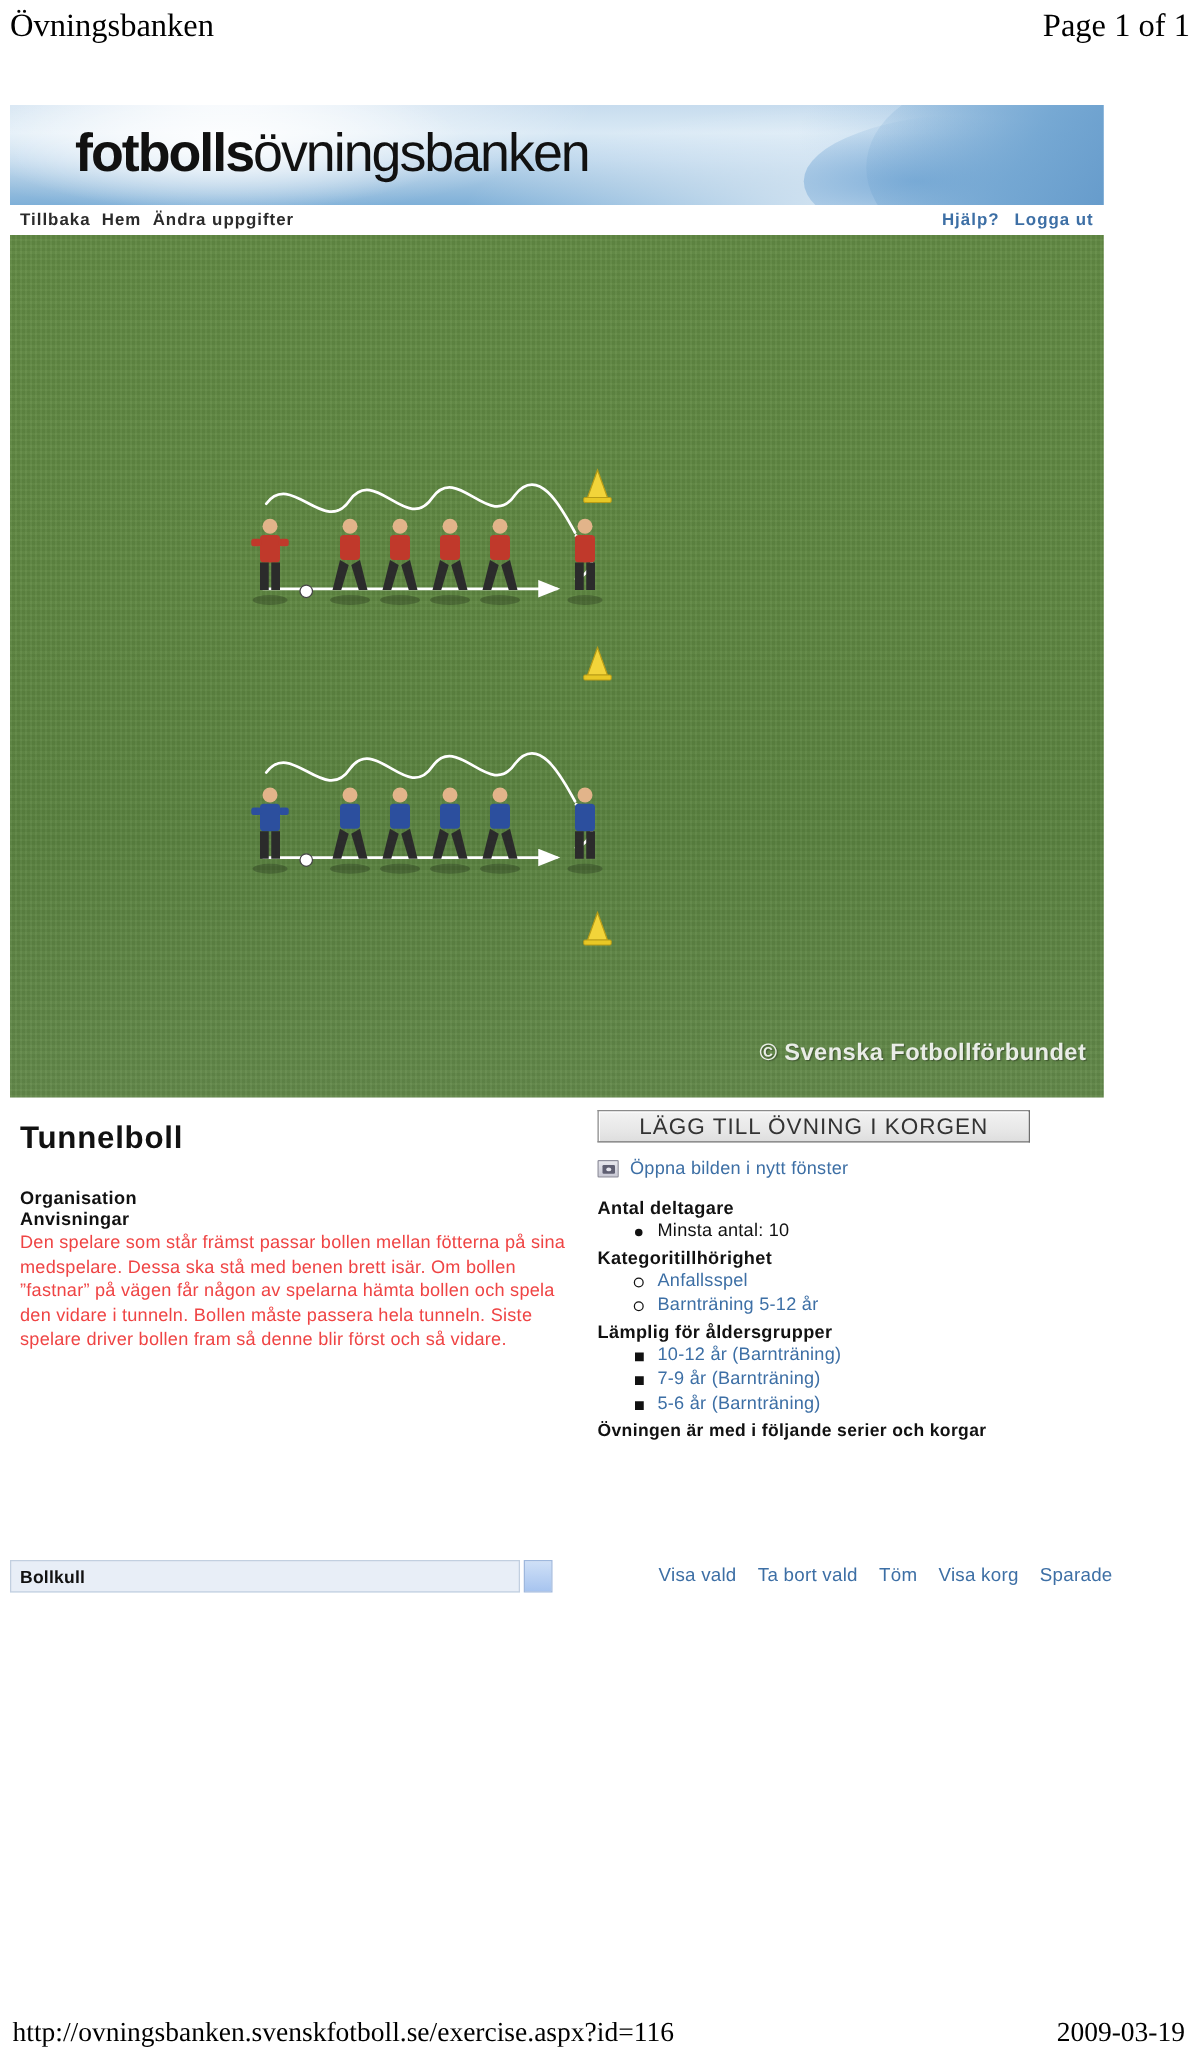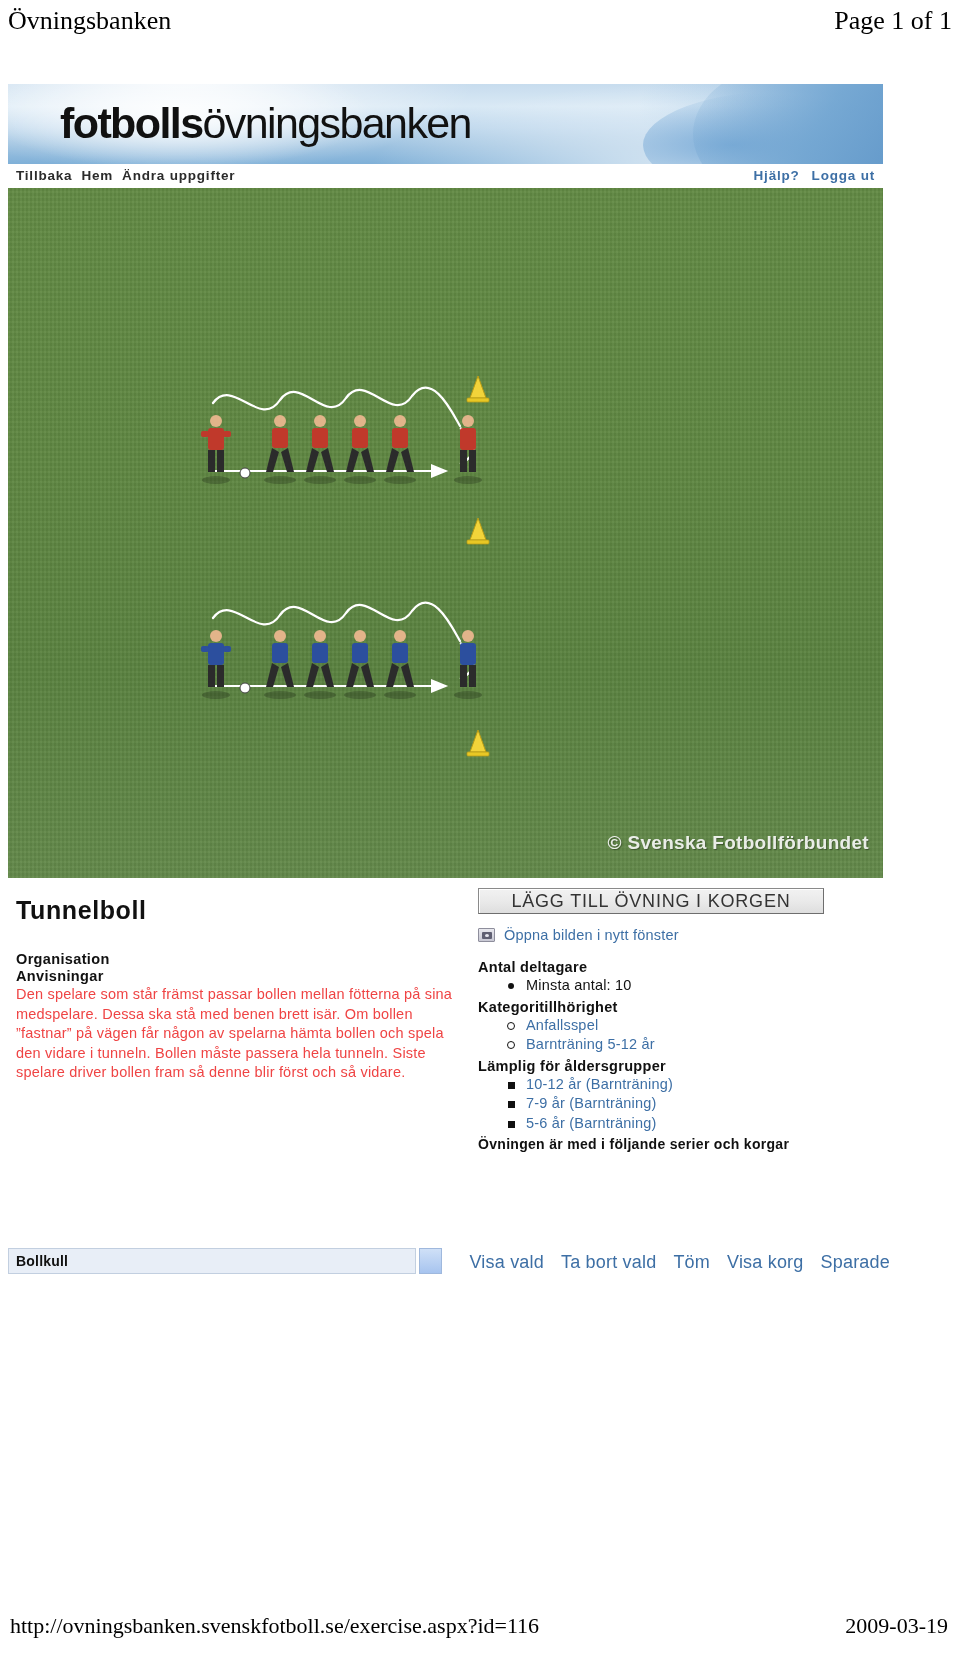--- a/index.html
+++ b/index.html
@@ -230,21 +230,21 @@
     letter-spacing: 0.2px;
   }
   .basket-swatch {
     position: absolute; left: 411px; top: 4px;
     width: 23px; height: 26px;
     background: linear-gradient(180deg, #cfe0f7 0%, #a7c4ef 100%);
     border: 1px solid #9fb8dd;
   }
   .basket-actions {
     position: absolute; right: 0; top: 8px;
-    font-size: 18px; white-space: nowrap;
+    font-size: 15px; white-space: nowrap;
   }
   .basket-actions a {
     color: #3d6fa5; text-decoration: none; margin-left: 17px;
     letter-spacing: 0.2px;
   }
 </style>
 </head>
 <body>
 
 <div class="print-header">

